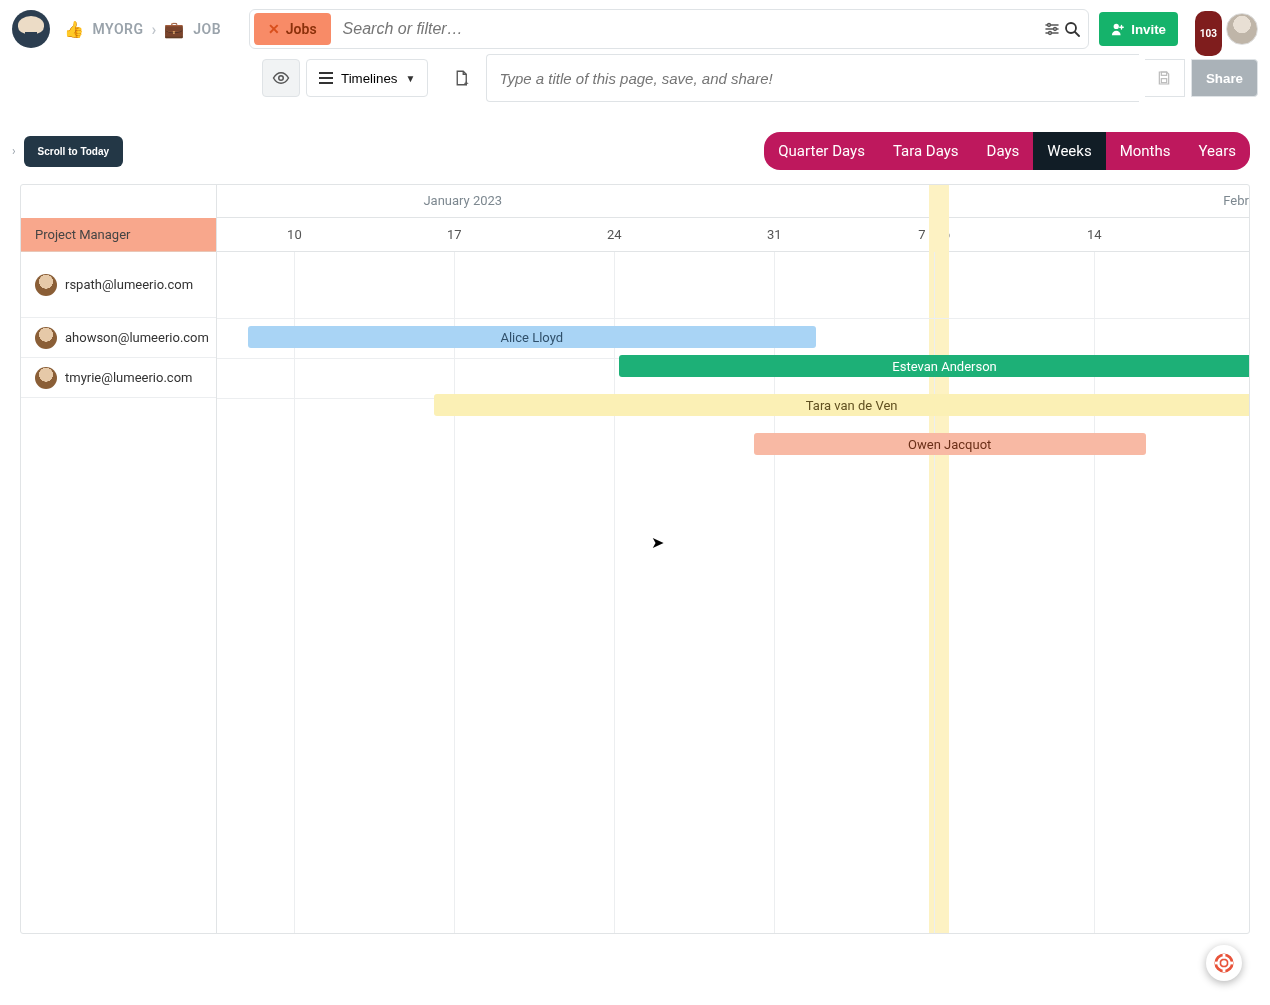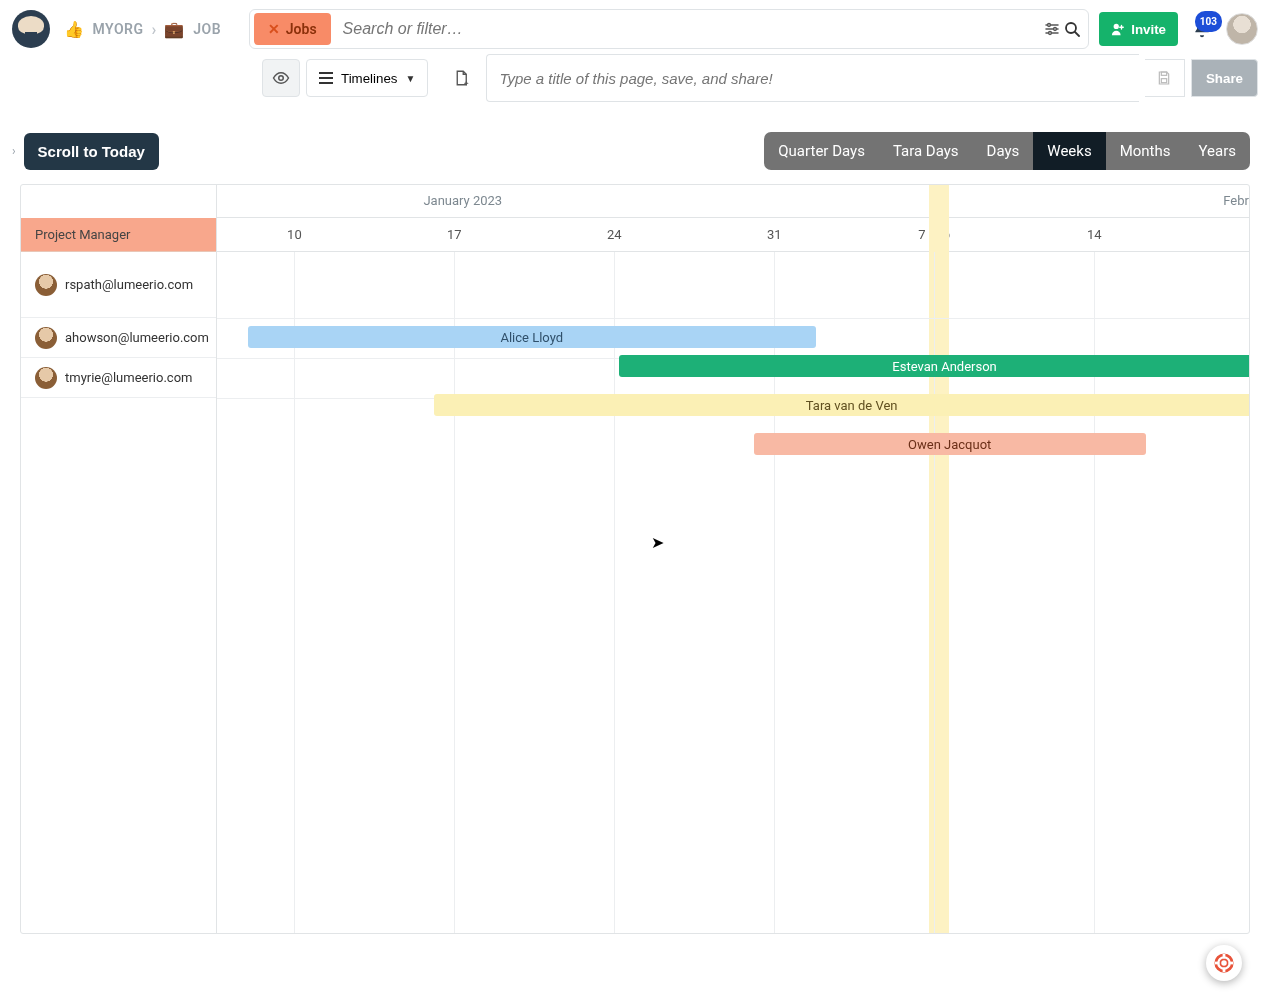--- a/index.html
+++ b/index.html
@@ -19,40 +19,40 @@
   .jobs-chip { display:flex; align-items:center; gap:6px; background:#f88b67; color:#7a2d0f; font-weight:600; padding:0 14px; height:32px; margin:4px; border-radius:4px; }
   .jobs-chip .tool-icon { color:#d84f1c; font-size:14px; }
   .jobs-chip span.lbl { color:#8b300a; }
   .search-input { flex:1; border:none; outline:none; font-size:16px; font-style:italic; color:#888; padding:0 8px; }
   .toggle-icon { width:20px; color:#555; font-size:14px; padding-right:4px; }
   .search-icon { width:24px; color:#333; font-size:15px; padding-right:10px; }
 
   .invite-btn { background:#15b36b; color:#fff; border:none; border-radius:4px; height:34px; padding:0 12px; font-weight:600; display:flex; align-items:center; gap:6px; cursor:pointer; }
   .bell-wrap { position:relative; width:28px; display:flex; justify-content:center; }
   .bell { color:#2c3e50; font-size:20px; }
-  .badge { position:absolute; top:-8px; right:-6px; background:#1d4ed8; color:#fff; font-size:10px; font-weight:700; border-radius:10px; padding:5px 5px; }
+  .badge { position:absolute; top:-8px; right:-6px; background:#7f1d1d; color:#fff; font-size:10px; font-weight:700; border-radius:10px; padding:17px 5px; }
   .avatar { width:32px; height:32px; border-radius:50%; background:#ccc; background:radial-gradient(circle at 50% 35%, #e8dfd4 35%, #bfb5a8 36%); border:1px solid #ddd; }
 
   
   .viewbar { display:flex; align-items:center; gap:6px; padding:0 12px 8px 262px; height:48px; }
   .iconbtn { border:1px solid #dfe3e6; background:#f1f3f4; border-radius:4px; height:38px; min-width:38px; display:flex; align-items:center; justify-content:center; color:#555; cursor:pointer; }
   .timelines-btn { border:1px solid #dfe3e6; background:#fff; border-radius:4px; height:38px; padding:0 12px; display:flex; align-items:center; gap:8px; font-weight:500; cursor:pointer; }
   .hamburger { display:inline-flex; flex-direction:column; gap:3px; }
   .hamburger i { display:block; width:14px; height:2px; background:#333; }
   .caret-down { font-size:10px; color:#333; }
   .page-icon-btn { border:1px solid transparent; background:transparent; height:38px; width:38px; display:flex; align-items:center; justify-content:center; color:#555; cursor:pointer; margin-left:8px; }
   .title-input { flex:1; border:1px solid #dfe3e6; border-right:none; border-radius:4px 0 0 4px; height:48px; padding:0 12px; font-style:italic; color:#888; outline:none; font-size:15px; }
   .save-icon-btn { border:1px solid #dfe3e6; border-left:none; border-right:1px solid #dfe3e6; background:#fff; height:38px; width:40px; display:flex; align-items:center; justify-content:center; color:#bbb; cursor:pointer; }
   .share-btn { border:1px solid #dfe3e6; background:#aab2b8; color:#fff; font-weight:600; height:38px; padding:0 14px; border-radius:0 4px 4px 0; cursor:pointer; }
 
   
   .actions-row { display:flex; align-items:center; justify-content:space-between; padding:26px 20px 6px 12px; }
   .expand-chev { color:#9aa3ab; font-size:12px; padding-right:4px; cursor:pointer; }
-  .scroll-today { background:#233746; color:#fff; border:none; border-radius:6px; padding:10px 14px; font-weight:600; font-size:15px; cursor:pointer; }
-  .scale-group { display:flex; background:#737373; border-radius:7px; overflow:hidden;justify-content:center; }
+  .scroll-today { background:#233746; color:#fff; border:none; border-radius:6px; padding:10px 14px; font-weight:600; font-size:10px; cursor:pointer; }
+  .scale-group { display:flex; background:#be185d; border-radius:16px; overflow:hidden;justify-content:center; }
   .scale-opt { color:#fff; padding:10px 14px; font-size:15px; cursor:pointer; white-space:nowrap; }
   .scale-opt.active { background:#111d26; }
 
   
   .gantt { margin:8px 20px 0 20px; border:1px solid #e1e4e6; border-radius:3px; position:relative; height:750px; overflow:hidden; display:flex; }
   .side { width:196px; flex:none; border-right:1px solid #e1e4e6; position:relative; }
   .side-header-top { height:33px; }
   .side-header { height:34px; background:#f8a78c; color:#444; font-size:13px; display:flex; align-items:center; padding:0 14px; border-bottom:1px solid #e9c6b6; }
   .row-side { display:flex; align-items:center; gap:8px; font-size:13px; color:#333; border-bottom:1px solid #eceef0; padding:16px 14px; }
   .row-side .av { width:22px; height:22px; border-radius:50%; background:radial-gradient(circle at 50% 35%, #e6c9a8 38%, #8a5e36 39%); flex:none; }

